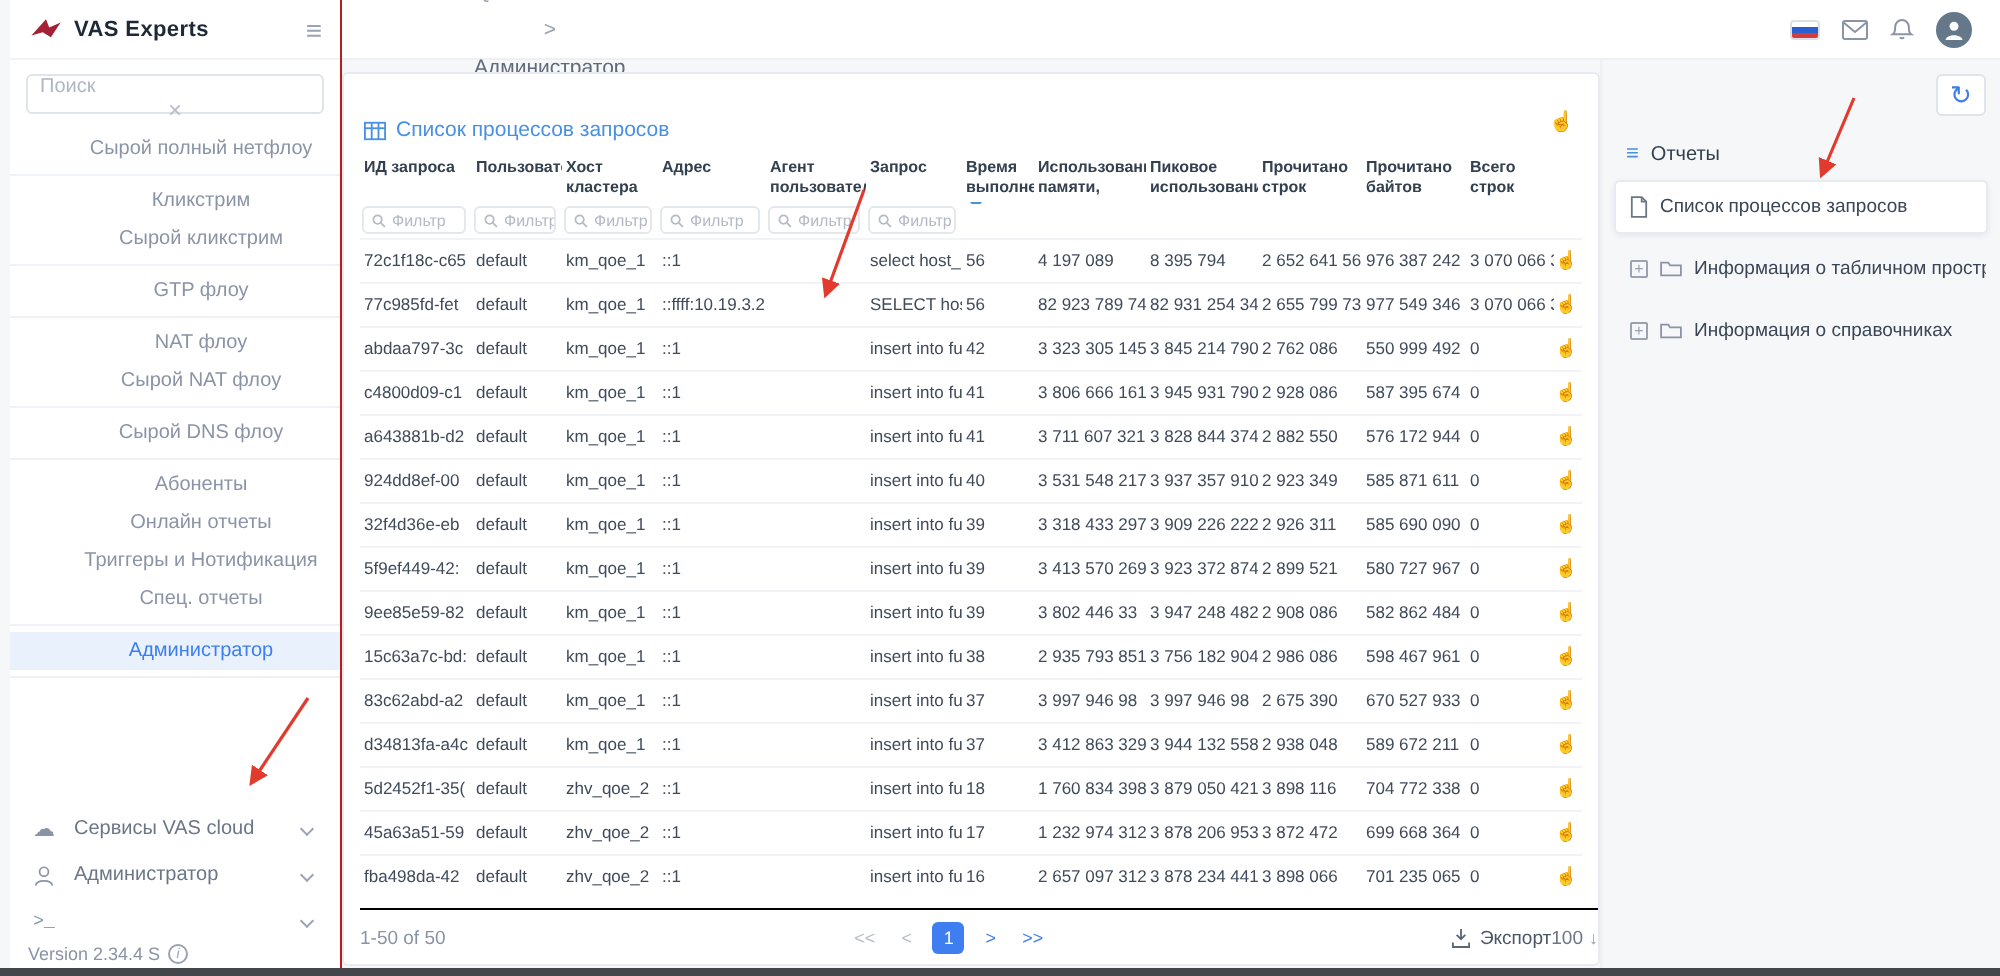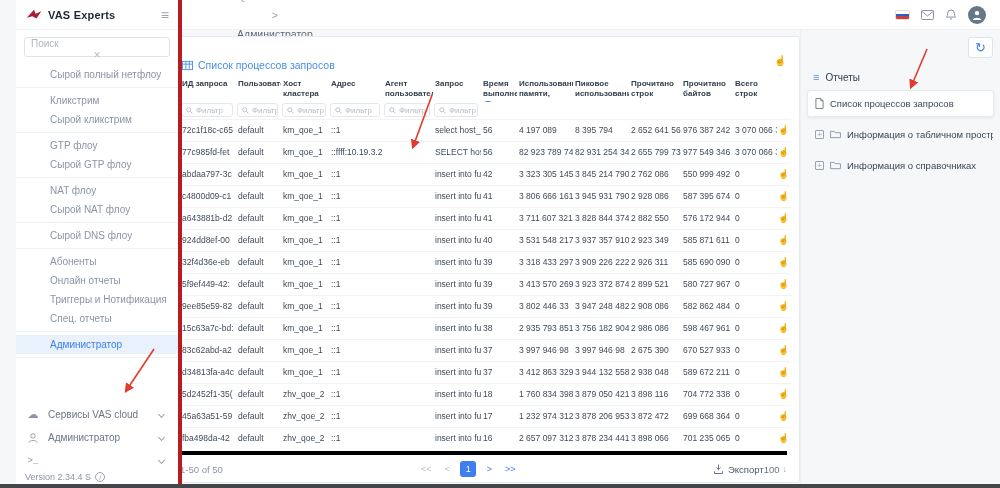--- a/index.html
+++ b/index.html
@@ -1,28 +1,28 @@
 <!DOCTYPE html>
 <html><head>
 <meta charset="utf-8">
 <style>
   * { margin:0; padding:0; box-sizing:border-box; }
   html,body { width:1000px; height:488px; overflow:hidden; }
   body { font-family:"Liberation Sans", sans-serif; background:#f6f7f9; position:relative; color:#333; }
 
   
-  .sidebar { position:absolute; left:16px; top:0; width:166px; height:488px; background:#fff; border-right:4px solid #b91c1c; z-index:2; }
+  .sidebar { position:absolute; left:5px; top:0; width:166px; height:488px; background:#fff; border-right:1px solid #b91c1c; z-index:2; }
   .logo-row { display:flex; align-items:center; height:30px; padding:0 9px; gap:5px; border-bottom:1px solid #f1f3f6; }
   .brand { font-size:11px; font-weight:bold; color:#1d2936; letter-spacing:.2px; }
   .hamburger { margin-left:auto; color:#9aa3b2; font-size:14px; cursor:pointer; line-height:1; }
   .search-box { margin:7px 8px 5px; border:1px solid #dfe3ea; border-radius:3px; height:20px; display:flex; align-items:center; padding:0 6px; background:#fff;flex-direction:column; }
   .search-box input { border:none; outline:none; width:100%; font-size:10px; color:#4a5568; background:transparent; font-family:inherit; }
   .search-box input::placeholder { color:#aeb6c2; }
   .clear { color:#b6bdc9; font-size:12px; cursor:pointer; line-height:1; }
-  #side-menu { overflow:hidden; max-height:344px; }
+  #side-menu { overflow:hidden; max-height:344px;text-align:center; }
   .group { border-bottom:1px solid #eef1f5; padding:3px 0; }
   .side-item { padding:4px 8px 4px 34px; font-size:10px; color:#8a94a6; cursor:pointer; white-space:nowrap; overflow:hidden; }
   .side-item.selected { background:#e9f1fd; color:#3c7ef0; }
   .side-bottom { position:absolute; bottom:16px; left:0; right:0; }
   .bottom-item { display:flex; align-items:center; gap:8px; padding:5px 10px; font-size:10px; color:#6b7686; cursor:pointer; height:23px; }
   .bottom-item .bi-icon { width:14px; display:flex; justify-content:center; color:#8a94a6; font-size:11px; }
   .term { font-family:"Liberation Mono", monospace; font-size:9px; color:#8a94a6; }
   .chev { width:5px; height:5px; border-right:1.3px solid #9aa3b2; border-bottom:1.3px solid #9aa3b2; transform:rotate(45deg); margin-left:auto; margin-right:4px; }
   .version { position:absolute; bottom:6px; left:9px; font-size:9px; color:#8a94a6; display:flex; align-items:center; gap:4px; background:#fff; }
   .info-icon { width:10px; height:10px; border:1px solid #9aa3b2; border-radius:50%; font-size:7px; display:flex; align-items:center; justify-content:center; color:#9aa3b2; font-style:italic; cursor:pointer; }
@@ -41,21 +41,21 @@
   .card-head { display:flex; align-items:center; gap:5px; color:#4a90e2; font-size:10.5px; margin:16px 0 7px 2px; }
   .top-hand { position:absolute; right:12px; top:18px; color:#9aa3b2; font-size:10px; cursor:pointer; }
   .grid-cols { display:grid; grid-template-columns:56px 45px 48px 54px 50px 48px 36px 56px 56px 52px 52px 44px 13px; align-items:center; }
   .th { font-size:8px; font-weight:bold; color:#33404f; padding:1px 3px 1px 2px; line-height:1.2; height:24px; overflow:hidden; }
   .sort-ind { display:inline-block; width:0; height:0; border-left:3px solid transparent; border-right:3px solid transparent; border-top:4px solid #4a90e2; margin-left:2px; vertical-align:middle; }
   .tfilter { margin:1px 0 2px; }
   .filter-box { margin:0 3px 0 1px; border:1px solid #e3e7ee; border-radius:3px; height:14px; display:flex; align-items:center; gap:3px; padding:0 4px; color:#b3bac6; font-size:8px; cursor:text; overflow:hidden; white-space:nowrap; }
   .trow { border-top:1px solid #f1f3f6; cursor:pointer; }
   .td { font-size:8.5px; color:#3f4a5a; padding:0 3px 0 2px; white-space:nowrap; overflow:hidden; height:21px; line-height:21px; }
   .hand-cell { color:#98a1af; font-size:9px; text-align:center; cursor:pointer; line-height:21px; }
-  .pager { position:absolute; left:8px; right:12px; bottom:5px; border-top:4px solid #000000; display:flex; align-items:center; padding-top:6px; font-size:9.5px; color:#8a94a6; background:#fff; }
+  .pager { position:absolute; left:8px; right:0; bottom:5px; border-top:1px solid #000000; display:flex; align-items:center; padding-top:6px; font-size:9.5px; color:#8a94a6; background:#fff; }
   .pages { flex:1; display:flex; justify-content:center; gap:5px; }
   .pg { min-width:16px; height:16px; display:flex; align-items:center; justify-content:center; font-size:9px; color:#b6bdc9; cursor:pointer; border-radius:3px; }
   .pg:nth-child(4), .pg:nth-child(5) { color:#3f7ef0; }
   .pg.active { background:#3f7ef0; color:#fff; }
   .export-wrap { display:flex; align-items:center; gap:0; }
   .export-btn { display:flex; align-items:center; gap:5px; color:#4a5568; font-size:9.5px; cursor:pointer; }
   .page-size { display:flex; align-items:center; gap:3px; color:#6b7686; cursor:pointer; }
   .ps-caret { color:#9aa3b2; font-size:9px; }
 
   
@@ -91,21 +91,20 @@
   <nav id="side-menu">
       <div class="group">
         <div class="side-item">Сырой полный нетфлоу</div>
       </div>
       <div class="group">
         <div class="side-item">Кликстрим</div>
         <div class="side-item">Сырой кликстрим</div>
       </div>
       <div class="group">
         <div class="side-item">GTP флоу</div>
-        <div class="side-item">Сырой GTP флоу</div>
       </div>
       <div class="group">
         <div class="side-item">NAT флоу</div>
         <div class="side-item">Сырой NAT флоу</div>
       </div>
       <div class="group">
         <div class="side-item">Сырой DNS флоу</div>
       </div>
       <div class="group">
         <div class="side-item">Абоненты</div>

